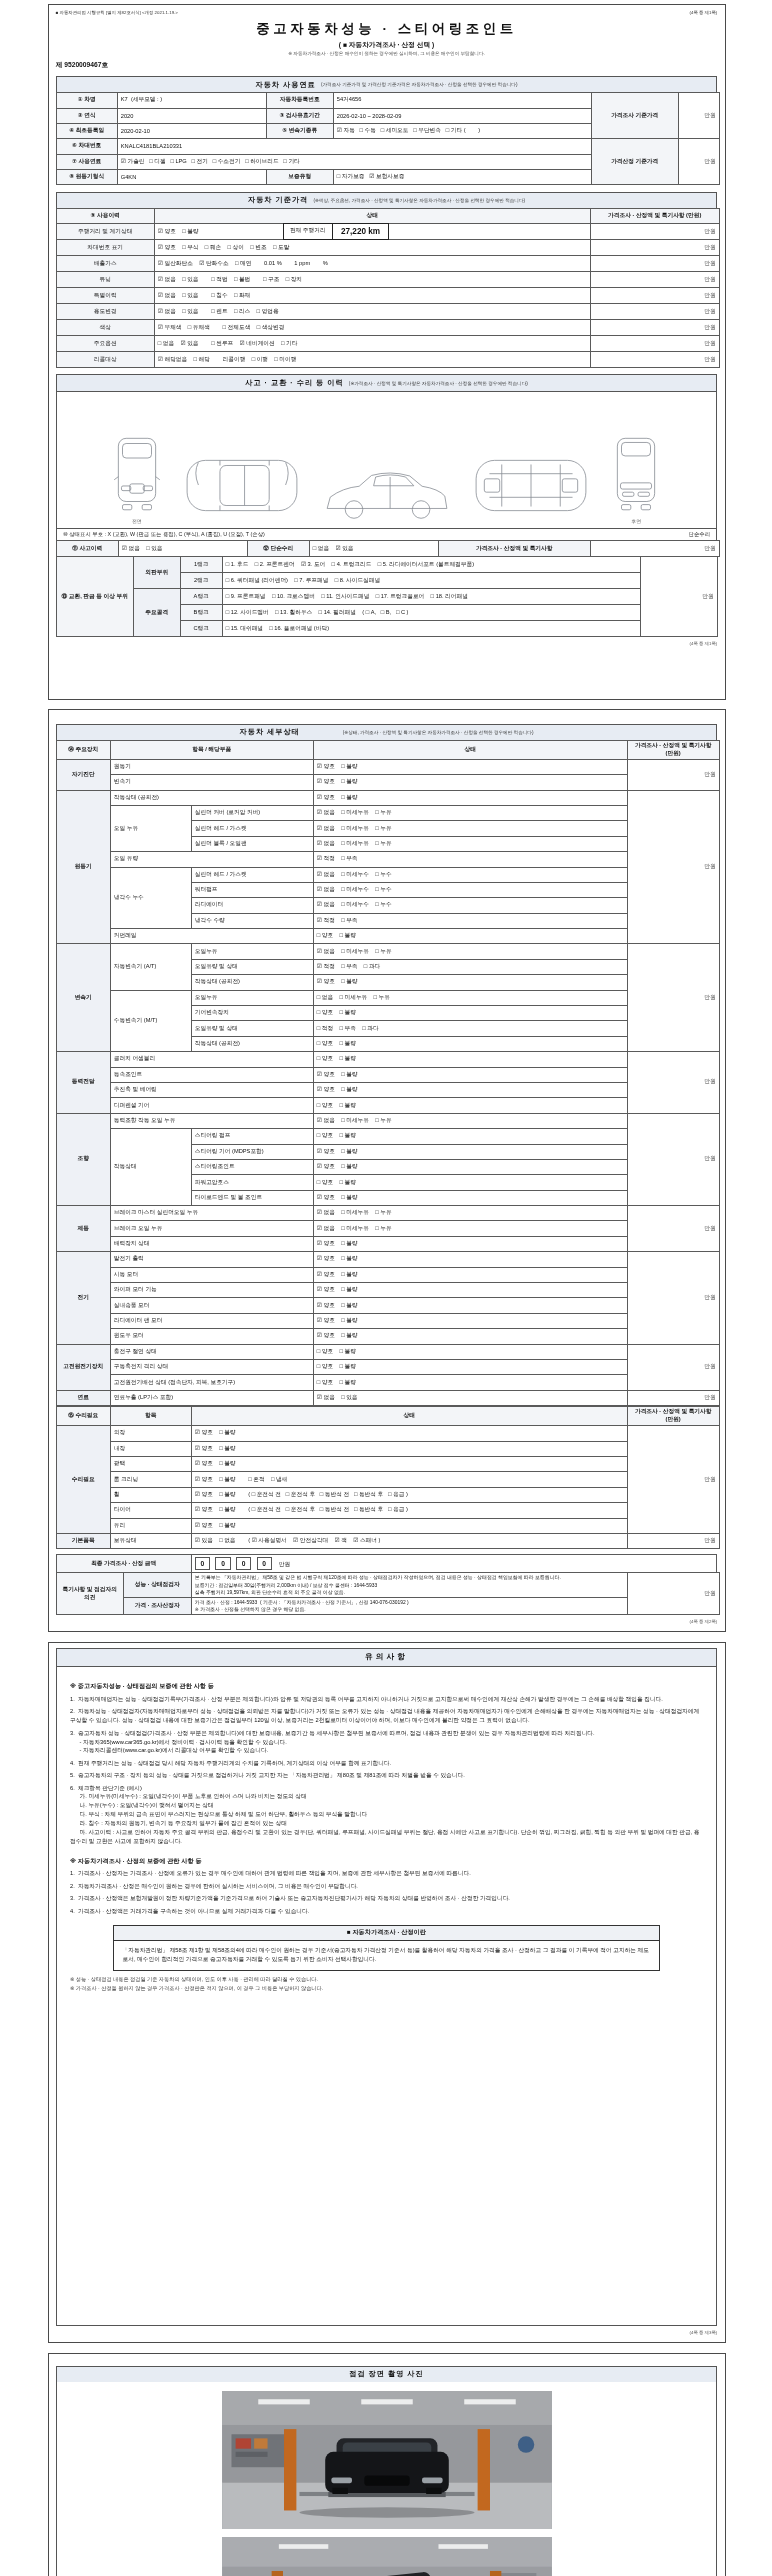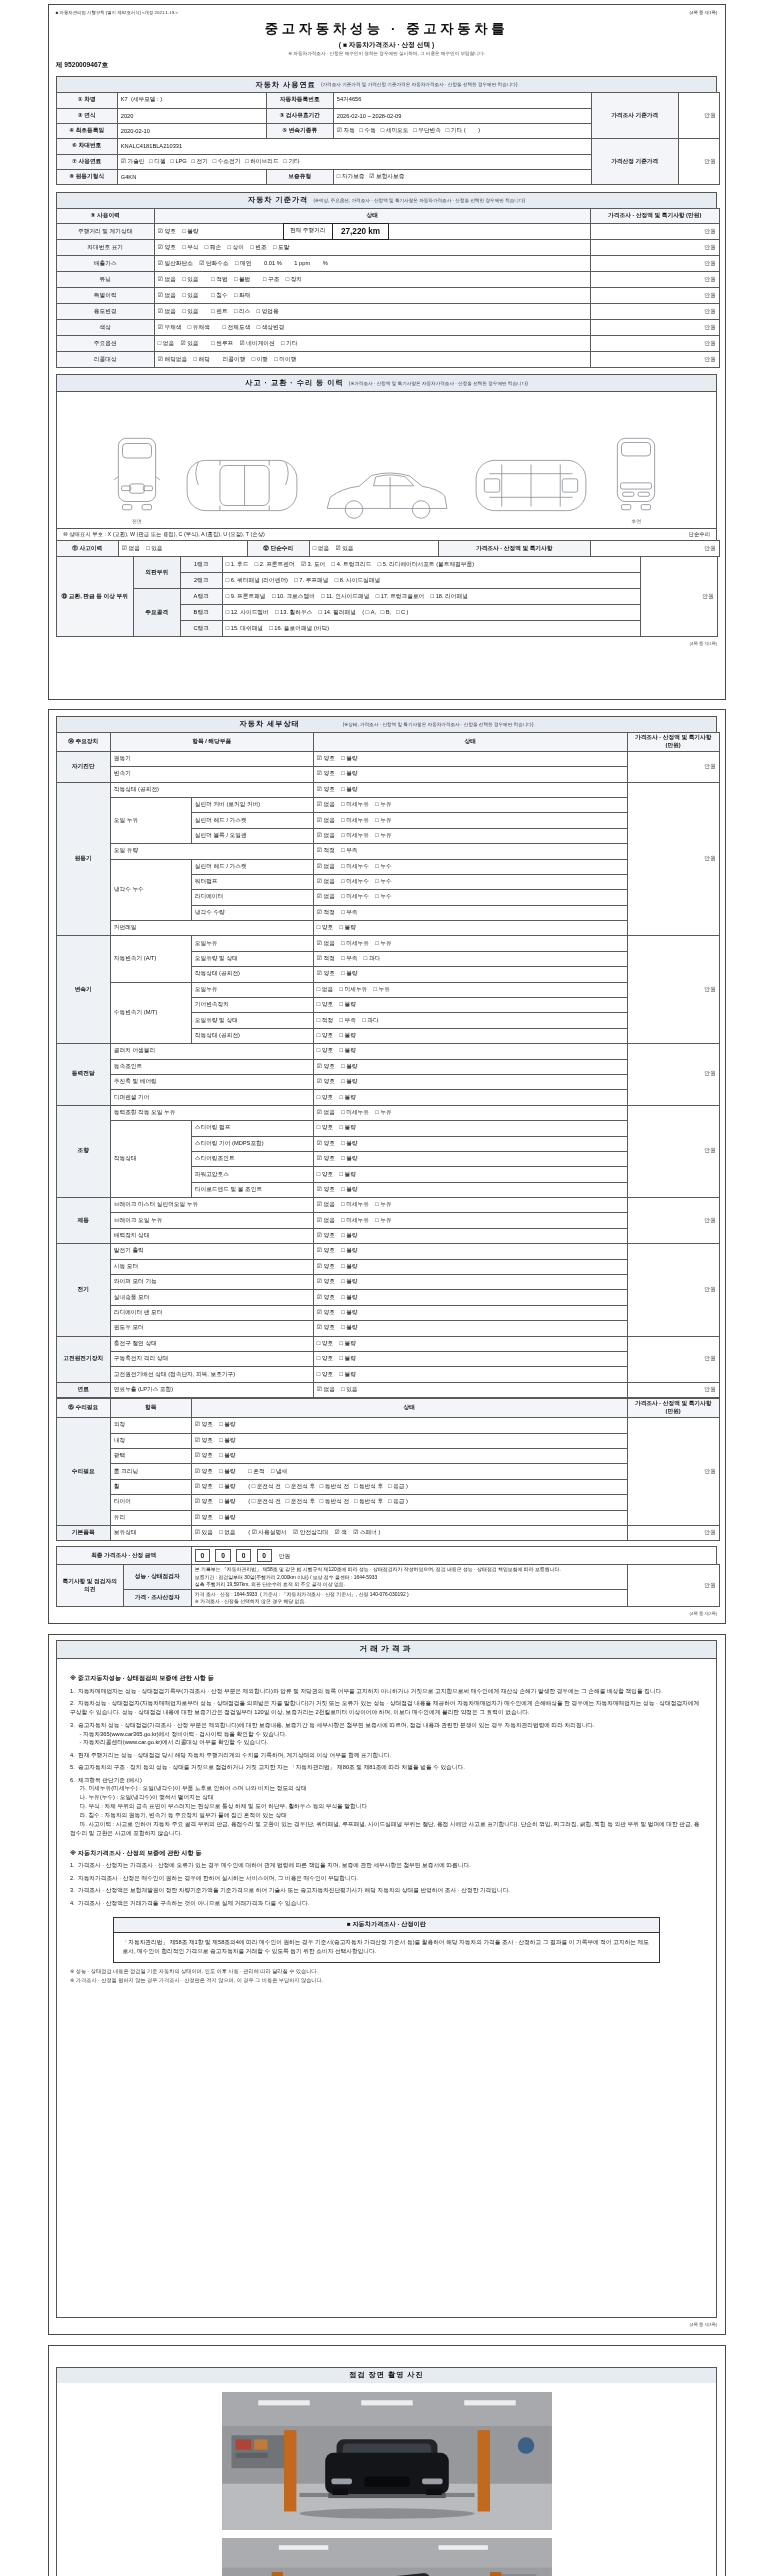--- a/index.html
+++ b/index.html
@@ -43,21 +43,21 @@
 </style>
 </head>
 <body>
 <div class="wrap">
 
 <div class="page" style="min-height:696px;">
   <div class="topnote">
     <span>■ 자동차관리법 시행규칙 [별지 제82호서식] &lt;개정 2021.1.19.&gt;</span>
     <span>(4쪽 중 제1쪽)</span>
   </div>
-  <div class="doc-title">중고자동차성능 · 중고자동차를</div>
+  <div class="doc-title">중고자동차성능 · 스티어링조인트</div>
   <div class="doc-sub">( ■ 자동차가격조사 · 산정 선택 )</div>
   <div class="doc-subnote">※ 자동차가격조사 · 산정은 매수인이 원하는 경우에만 실시하며, 그 비용은 매수인이 부담합니다.</div>
   <div class="doc-no">제 9520009467호</div>
 
   <div class="sec">
     <span class="tt">자동차 사용연료</span>
     <span class="nt">(가격조사 기준가격 및 가격산정 기준가격은 자동차가격조사 · 산정을 선택한 경우에만 적습니다)</span>
   </div>
   <table class="t">
     <colgroup>
@@ -323,21 +323,21 @@
       <tr style="height:16px;">
         <td class="lb" style="font-weight:normal;">C랭크</td>
         <td class="st">□ 15. 대쉬패널    □ 16. 플로어패널 (바닥)</td>
       </tr>
     </tbody>
   </table>
   <div class="pgmark">(4쪽 중 제1쪽)</div>
 </div>
 
 <div class="page">
-  <div class="sec" style="margin-top:0;gap:43px;">
+  <div class="sec" style="margin-top:8px;gap:43px;">
     <span class="tt">자동차 세부상태</span>
     <span class="nt">(※상태, 가격조사 · 산정액 및 특기사항은 자동차가격조사 · 산정을 선택한 경우에만 적습니다)</span>
   </div>
   <table class="t">
     <colgroup>
           <col style="width:54px">
           <col style="width:81px">
           <col style="width:122px">
           <col style="width:314px">
           <col style="width:92px">
@@ -645,21 +645,21 @@
         <td class="gc">가격 · 조사산정자</td>
         <td class="st" style="font-size:4.9px;line-height:1.45;">가격 조사 · 산정 : 1644-5933  ( 기준서 : 「자동차가격조사 · 산정 기준서」, 산정 140-076-030192 )
 ※ 가격조사 · 산정을 선택하지 않은 경우 해당 없음.</td>
       </tr>
     </tbody>
   </table>
   <div class="pgmark">(4쪽 중 제2쪽)</div>
 </div>
 
 <div class="page">
-  <div class="ntitle">거래가격과</div>
+  <div class="ntitle">유의사항</div>
   <div class="nbody">
     <div class="nsec">※ 중고자동차성능 · 상태점검의 보증에 관한 사항 등</div>
     <div>
       <p class="para">1.  자동차매매업자는 성능 · 상태점검기록부(가격조사 · 산정 부분은 제외합니다)와 압류 및 저당권의 등록 여부를 고지하지 아니하거나 거짓으로 고지함으로써 매수인에게 재산상 손해가 발생한 경우에는 그 손해를 배상할 책임을 집니다.</p>
           <p class="para">2.  자동차성능 · 상태점검자(자동차매매업자로부터 성능 · 상태점검을 의뢰받은 자를 말합니다)가 거짓 또는 오류가 있는 성능 · 상태점검 내용을 제공하여 자동차매매업자가 매수인에게 손해배상을 한 경우에는 자동차매매업자는 성능 · 상태점검자에게 구상할 수 있습니다. 성능 · 상태점검 내용에 대한 보증기간은 점검일부터 120일 이상, 보증거리는 2천킬로미터 이상이어야 하며, 이보다 매수인에게 불리한 약정은 그 효력이 없습니다.</p>
           <p class="para">3.  중고자동차 성능 · 상태점검(가격조사 · 산정 부분은 제외합니다)에 대한 보증내용, 보증기간 등 세부사항은 첨부된 보증서에 따르며, 점검 내용과 관련한 분쟁이 있는 경우 자동차관리법령에 따라 처리됩니다.
       - 자동차365(www.car365.go.kr)에서 정비이력 · 검사이력 등을 확인할 수 있습니다.
       - 자동차리콜센터(www.car.go.kr)에서 리콜대상 여부를 확인할 수 있습니다.</p>
           <p class="para">4.  현재 주행거리는 성능 · 상태점검 당시 해당 자동차 주행거리계의 수치를 기록하며, 계기상태의 이상 여부를 함께 표기합니다.</p>
           <p class="para">5.  중고자동차의 구조 · 장치 등의 성능 · 상태를 거짓으로 점검하거나 거짓 고지한 자는 「자동차관리법」 제80조 및 제81조에 따라 처벌을 받을 수 있습니다.</p>
@@ -683,21 +683,21 @@
     </div>
     <div>
       <p class="tail">※ 성능 · 상태점검 내용은 점검일 기준 자동차의 상태이며, 인도 이후 사용 · 관리에 따라 달라질 수 있습니다.</p>
           <p class="tail">※ 가격조사 · 산정을 원하지 않는 경우 가격조사 · 산정란은 적지 않으며, 이 경우 그 비용은 부담하지 않습니다.</p>
     </div>
   </div>
   <div class="pgmark">(4쪽 중 제3쪽)</div>
 </div>
 
 <div class="page" style="min-height:381px;">
-  <div class="sec" style="margin-top:16px;">
+  <div class="sec" style="margin-top:7px;">
     <span class="tt">점검 장면 촬영 사진</span>
   </div>
   <div class="photos">
 
     <svg width="330" height="138" viewBox="0 0 640 268">
       <rect width="640" height="268" fill="#8e9094"></rect>
       <rect width="640" height="66" fill="#a7a9ac"></rect>
       <rect x="70" y="16" width="100" height="10" fill="#eceded"></rect>
       <rect x="270" y="16" width="100" height="10" fill="#eceded"></rect>
       <rect x="470" y="16" width="100" height="10" fill="#eceded"></rect>

